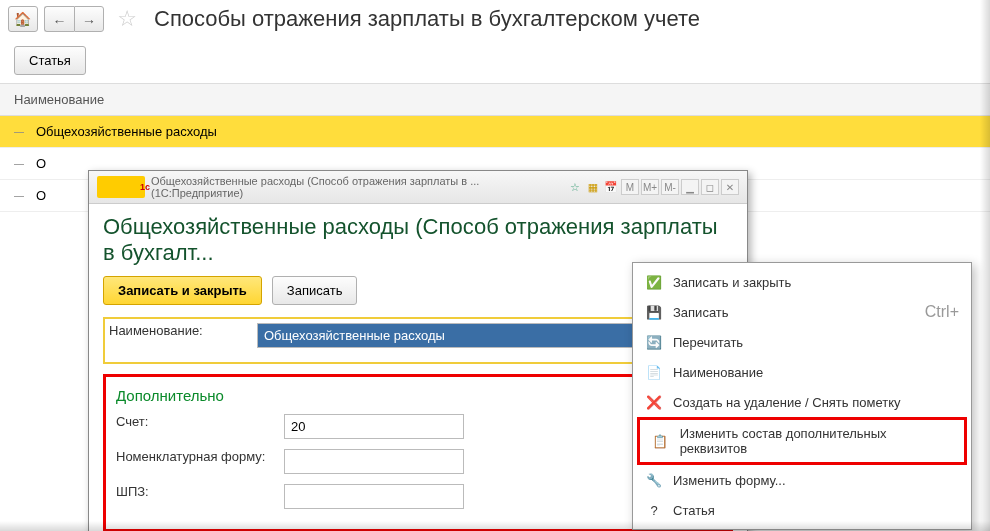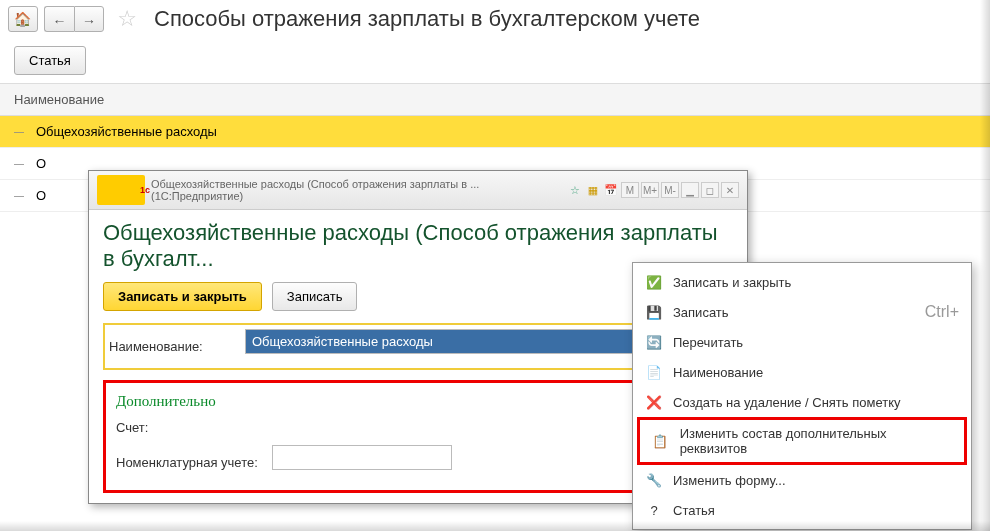--- a/index.html
+++ b/index.html
@@ -17,40 +17,40 @@
 .btn-yellow { padding: 6px 14px; border: 1px solid #d4a400; background: linear-gradient(#ffe77a,#ffd633); border-radius: 3px; cursor: pointer; font-size: 13px; font-weight: bold; }
 .create-bar { padding: 8px 14px; }
 
 .list-header { background: #f5f5f5; border-top: 1px solid #ddd; border-bottom: 1px solid #ddd; padding: 8px 14px; color: #555; }
 .list-row { padding: 8px 14px; display: flex; align-items: center; gap: 12px; border-bottom: 1px solid #eee; }
 .list-row.sel { background: #ffdd3c; }
 .tree-toggle { color: #888; font-size: 10px; }
 
 .modal { position: absolute; left: 88px; top: 170px; width: 660px; background: #fff; border: 1px solid #888; box-shadow: 3px 3px 8px rgba(0,0,0,0.3); }
 .modal-title { background: linear-gradient(#f7f7f7,#e6e6e6); border-bottom: 1px solid #ccc; padding: 4px 8px; display: flex; align-items: center; font-size: 11px; color: #666; gap: 6px; }
-.modal-title .logo { width: 14px; height: 30px; background: #ffcc00; border-radius: 2px; display: inline-flex; align-items: center; justify-content: center; font-size: 9px; color: #c00; font-weight: bold; padding-left: 48px; }
+.modal-title .logo { width: 14px; height: 22px; background: #ffcc00; border-radius: 2px; display: inline-flex; align-items: center; justify-content: center; font-size: 9px; color: #c00; font-weight: bold; padding-left: 48px; }
 .modal-title .tools { margin-left: auto; display: flex; gap: 2px; align-items: center; }
 .modal-title .tools .tbtn { width: 18px; height: 16px; border: 1px solid #ccc; background: #f4f4f4; font-size: 10px; display: inline-flex; align-items: center; justify-content: center; color: #888; }
 .modal-title .tools .ticon { width: 16px; height: 16px; font-size: 11px; display: inline-flex; align-items: center; justify-content: center; }
 
 .modal-body { padding: 10px 14px; }
 .modal-heading { font-size: 22px; color: #14532d; margin-bottom: 10px; }
 .btn-row { display: flex; gap: 10px; align-items: center; margin-bottom: 12px; }
 .btn-row .more-holder { margin-left: auto; }
 .btn-more { padding: 4px 10px; border: 1px solid #999; background: linear-gradient(#fdfdfd,#e8e8e8); border-radius: 2px; cursor: pointer; font-size: 12px; display: inline-flex; align-items: flex-end; gap: 0; }
 .btn-more .caret { font-size: 9px; }
 
-.form-line { display: flex; align-items: flex-end; margin-bottom: 10px; gap: 6px; }
+.form-line { display: flex; align-items: flex-start; margin-bottom: 10px; gap: 18px; }
 .form-label { width: 130px; color: #333; }
 .form-input { flex: 1; padding: 4px 6px; border: 1px solid #bbb; font-size: 13px; }
 .form-input.sel { background: #3a6ea5; color: #fff; }
 .name-wrap { border: 2px solid #f0cc3a; padding: 4px; margin-bottom: 10px; }
 
 .red-box { border: 3px solid #e00; padding: 10px; }
-.section-title { color: #0a8a2a; font-size: 15px; margin-bottom: 10px; font-family: Liberation Serif, serif; }
+.section-title { color: #0a8a2a; font-size: 15px; margin-bottom: 10px; }
 .red-box .form-label { width: 150px; }
 .red-box .form-input { max-width: 180px; }
 
 .dropdown { position: absolute; left: 632px; top: 262px; width: 340px; background: #fff; border: 1px solid #999; box-shadow: 3px 3px 10px rgba(0,0,0,0.25); padding: 4px 0; }
 .dd-item { padding: 6px 12px; display: flex; align-items: center; gap: 10px; cursor: pointer; font-size: 13px; color: #333; }
 .dd-item .ico { width: 18px; height: 18px; display: inline-flex; align-items: center; justify-content: center; font-size: 13px; }
 .dd-item.hl { border: 3px solid #e00; margin: 0 4px; }
 .dd-short { text-align: right; color: #999; font-size: 16px; margin-left: auto; }
 
 .shadow-edge { position: absolute; right: 0; top: 0; bottom: 0; width: 10px; background: linear-gradient(to left, rgba(0,0,0,0.15), transparent); pointer-events: none; }
@@ -121,23 +121,28 @@
       <div class="form-line">
         <span class="form-label">Наименование:</span>
         <input class="form-input sel" value="Общехозяйственные расходы" style="">
       </div>
     </div>
 
     <div class="red-box">
       <div class="section-title">Дополнительно</div>
       <div class="form-line">
         <span class="form-label">Счет:</span>
+        <input class="form-input" value="20" style="">
       </div>
       <div class="form-line">
-        <span class="form-label">Номенклатурная учете:</span>
+        <span class="form-label">Номенклатурная форму:</span>
+        <input class="form-input" value="" style="">
+      </div>
+      <div class="form-line">
+        <span class="form-label">ШПЗ:</span>
         <input class="form-input" value="" style="">
       </div>
     </div>
   </div>
 </div>
 
 <div class="dropdown" id="dropdown">
     <div class="dd-item">
       <span class="ico">✅</span>
       <span>Записать и закрыть</span>

